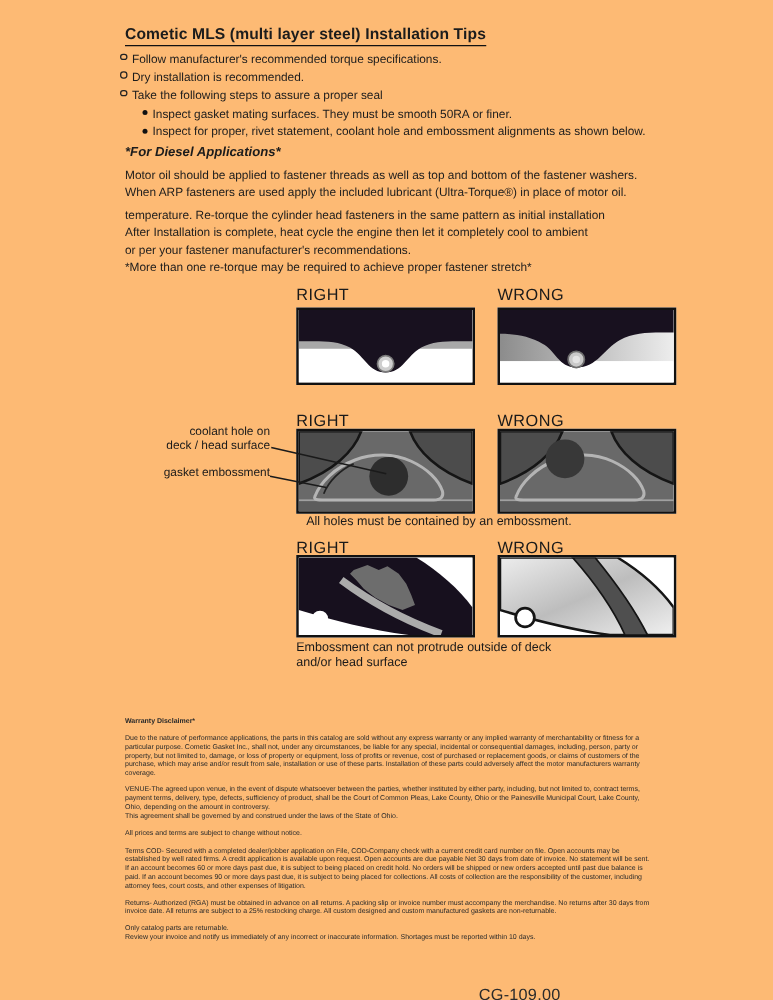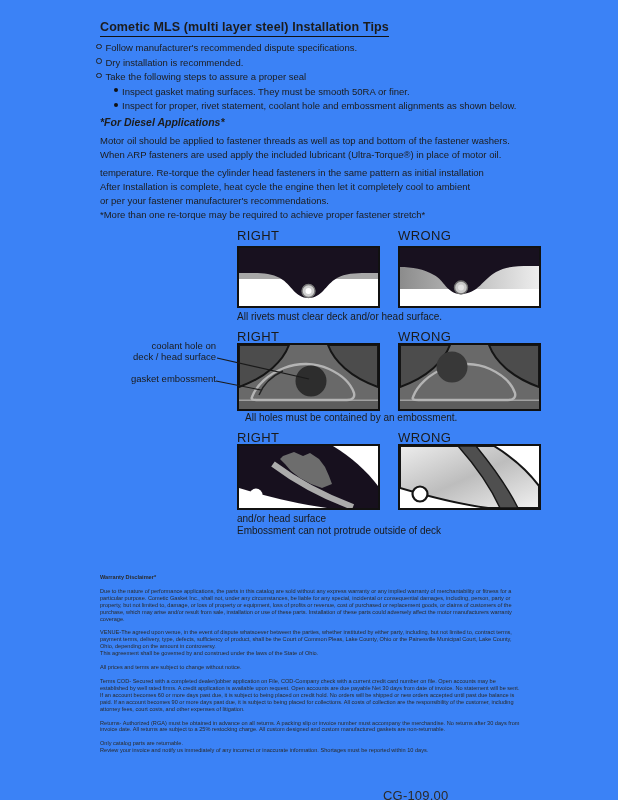--- a/index.html
+++ b/index.html
@@ -1,17 +1,17 @@
 <!DOCTYPE html>
 <html><head>
 <meta charset="utf-8">
 <style>
   html,body{margin:0;padding:0;background:#e9e9e9;}
   .page{
-    position:relative;width:618px;height:800px;background:#3b82f6;
+    position:relative;width:618px;height:800px;background:#fdba74;
     font-family:"Liberation Sans","DejaVu Sans",sans-serif;color:#1c1c1c;
     overflow:hidden;margin:0 auto;
   }
   .abs{position:absolute;}
   .title{
     left:100px;top:20px;font-size:12.5px;font-weight:bold;
     border-bottom:1.6px solid #111;padding-bottom:2px;letter-spacing:.1px;
   }
   .bullets{left:96px;top:41px;width:460px;font-size:9.5px;line-height:14.6px;}
   .bullet-row{display:flex;align-items:baseline;}
@@ -47,21 +47,21 @@
 </head>
 <body>
 
 <div class="page">
 
   <div class="abs title">Cometic MLS (multi layer steel) Installation Tips</div>
 
   <div class="abs bullets">
     <div class="bullet-row">
       <span class="marker-circle"></span>
-      <span>Follow manufacturer's recommended dispute specifications.</span>
+      <span>Follow manufacturer's recommended torque specifications.</span>
     </div>
     <div class="bullet-row">
       <span class="marker-circle"></span>
       <span>Dry installation is recommended.</span>
     </div>
     <div class="bullet-row">
       <span class="marker-circle"></span>
       <span>Take the following steps to assure a proper seal</span>
     </div>
     <div class="sub-row">
@@ -110,21 +110,20 @@
       </defs>
       <rect x="0" y="0" width="139" height="58" fill="#ffffff"></rect>
       <rect x="0" y="18" width="139" height="23" fill="url(#g1)"></rect>
       <rect x="0" y="41" width="139" height="17" fill="#ffffff"></rect>
       <path d="M0,0 H139 V18 C124,18 108,17 96,24 C83,31 78,46 61,46 C47,46 44,32 34,27 C24,21 12,19 0,19 Z" fill="#18111f"></path>
       <circle cx="61" cy="39.5" r="6.5" fill="#c9c9c9" stroke="#6f6f6f" stroke-width="1.4"></circle>
       <circle cx="61" cy="39.5" r="3" fill="#e3e3e3"></circle>
     </svg>
   </div>
 
-  <div class="abs caption" style="left:237px;top:311px;">All rivets must clear deck and/or head surface.</div>
 
   <div class="abs dlabel" style="left:237px;top:329px;">RIGHT</div>
   <div class="abs dlabel" style="left:398px;top:329px;">WRONG</div>
 
   <div class="abs annot" style="left:105px;top:341px;width:111px;">
     <div>coolant hole on</div>
     <div>deck / head surface</div>
   </div>
   <div class="abs annot" style="left:105px;top:374px;width:111px;">gasket embossment</div>
 
@@ -183,22 +182,22 @@
         </linearGradient>
       </defs>
       <rect x="0" y="0" width="139" height="62" fill="#ffffff"></rect>
       <path d="M0,0 H94 C112,11 128,25 139,40 V62 H88 C57,58 27,50 0,42 Z" fill="url(#g2)" stroke="#151515" stroke-width="2"></path>
       <path d="M58,0 H76 C94,22 108,42 118,62 H100 C90,40 74,18 58,0 Z" fill="#4f4f4f" stroke="#151515" stroke-width="1.4"></path>
       <circle cx="20" cy="48" r="7.5" fill="#ffffff" stroke="#151515" stroke-width="2.2"></circle>
     </svg>
   </div>
 
   <div class="abs caption" style="left:237px;top:513px;width:230px;">
+    <div>Embossment can not protrude outside of deck</div>
     <div>and/or head surface</div>
-    <div>Embossment can not protrude outside of deck</div>
   </div>
 
   <div class="abs disclaimer">
     <div class="hd">Warranty Disclaimer*</div>
     <p>Due to the nature of performance applications, the parts in this catalog are sold without any express warranty or any implied warranty of merchantability or fitness for a particular purpose.  Cometic Gasket Inc., shall not, under any circumstances, be liable for any special, incidental or consequential damages, including, person, party or property, but not limited to, damage, or loss of property or equipment, loss of profits or revenue, cost of purchased or replacement goods, or claims of customers of the purchase, which may arise and/or result from sale, installation or use of these parts.  Installation of these parts could adversely affect the motor manufacturers warranty coverage.</p>
     <p class="tight">VENUE-The agreed upon venue, in the event of dispute whatsoever between the parties, whether instituted by either party, including, but not limited to, contract terms, payment terms, delivery, type, defects, sufficiency of product, shall be the Court of Common Pleas, Lake County, Ohio or the Painesville Municipal Court, Lake County, Ohio, depending on the amount in controversy.</p>
     <p>This agreement shall be governed by and construed under the laws of the State of Ohio.</p>
     <p>All prices and terms are subject to change without notice.</p>
     <p>Terms COD- Secured with a completed dealer/jobber application on File, COD-Company check with a current credit card number on file.  Open accounts may be established by well rated firms.  A credit application is available upon request.  Open accounts are due payable Net 30 days from date of invoice.  No statement will be sent.  If an account becomes 60 or more days past due, it is subject to being placed on credit hold.  No orders will be shipped or new orders accepted until past due balance is paid.  If an account becomes 90 or more days past due, it is subject to being placed for collections.  All costs of collection are the responsibility of the customer, including attorney fees, court costs, and other expenses of litigation.</p>
     <p>Returns- Authorized (RGA) must be obtained in advance on all returns.  A packing slip or invoice number must accompany the merchandise.  No returns after 30 days from invoice date.  All returns are subject to a 25% restocking charge.  All custom designed and custom manufactured gaskets are non-returnable.</p>

